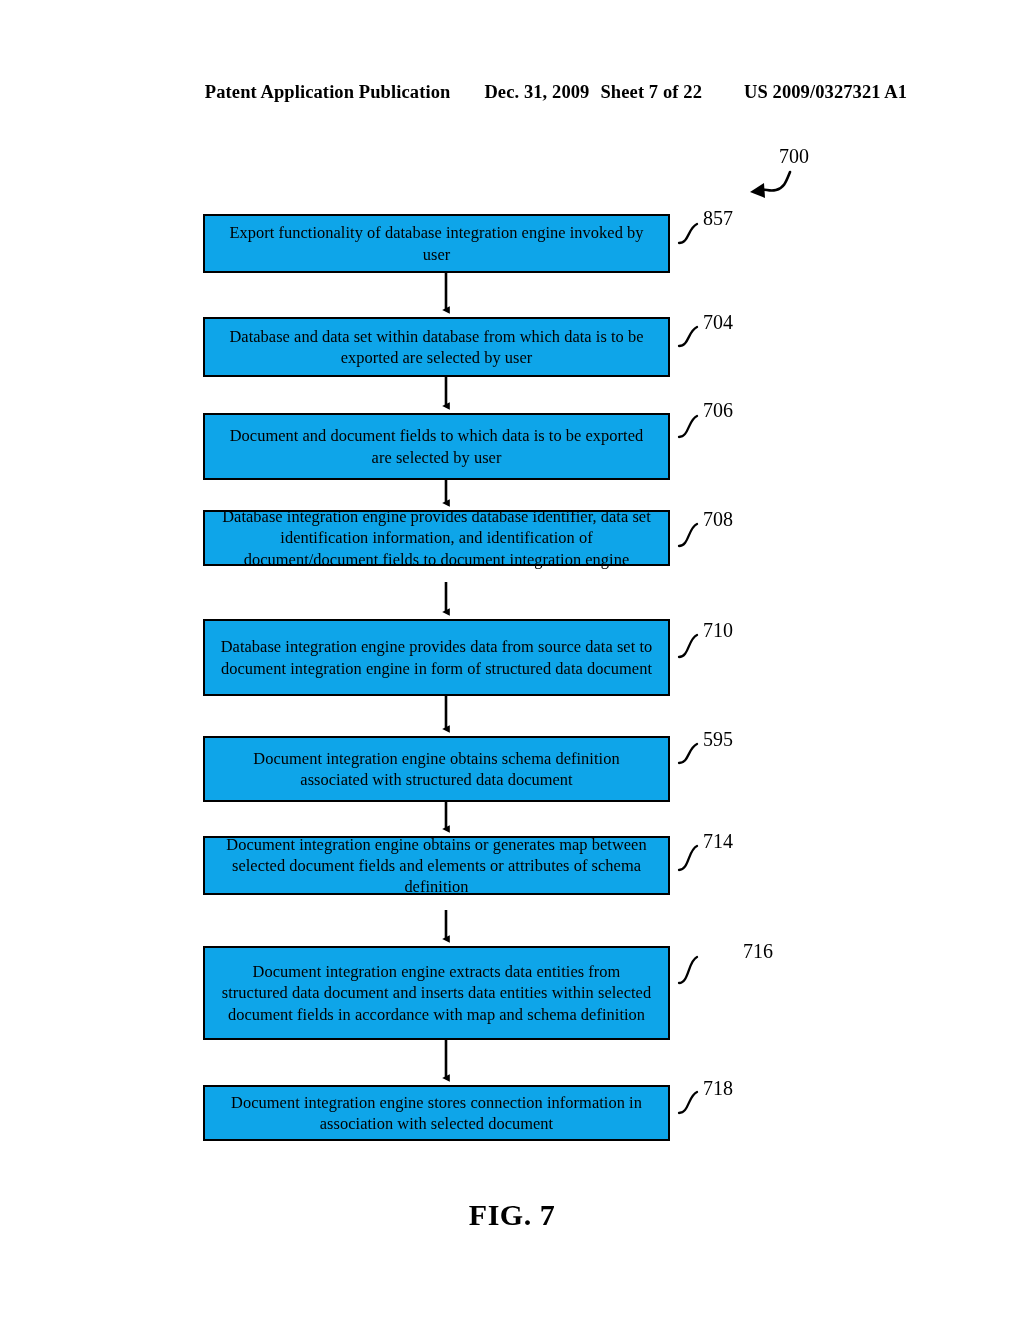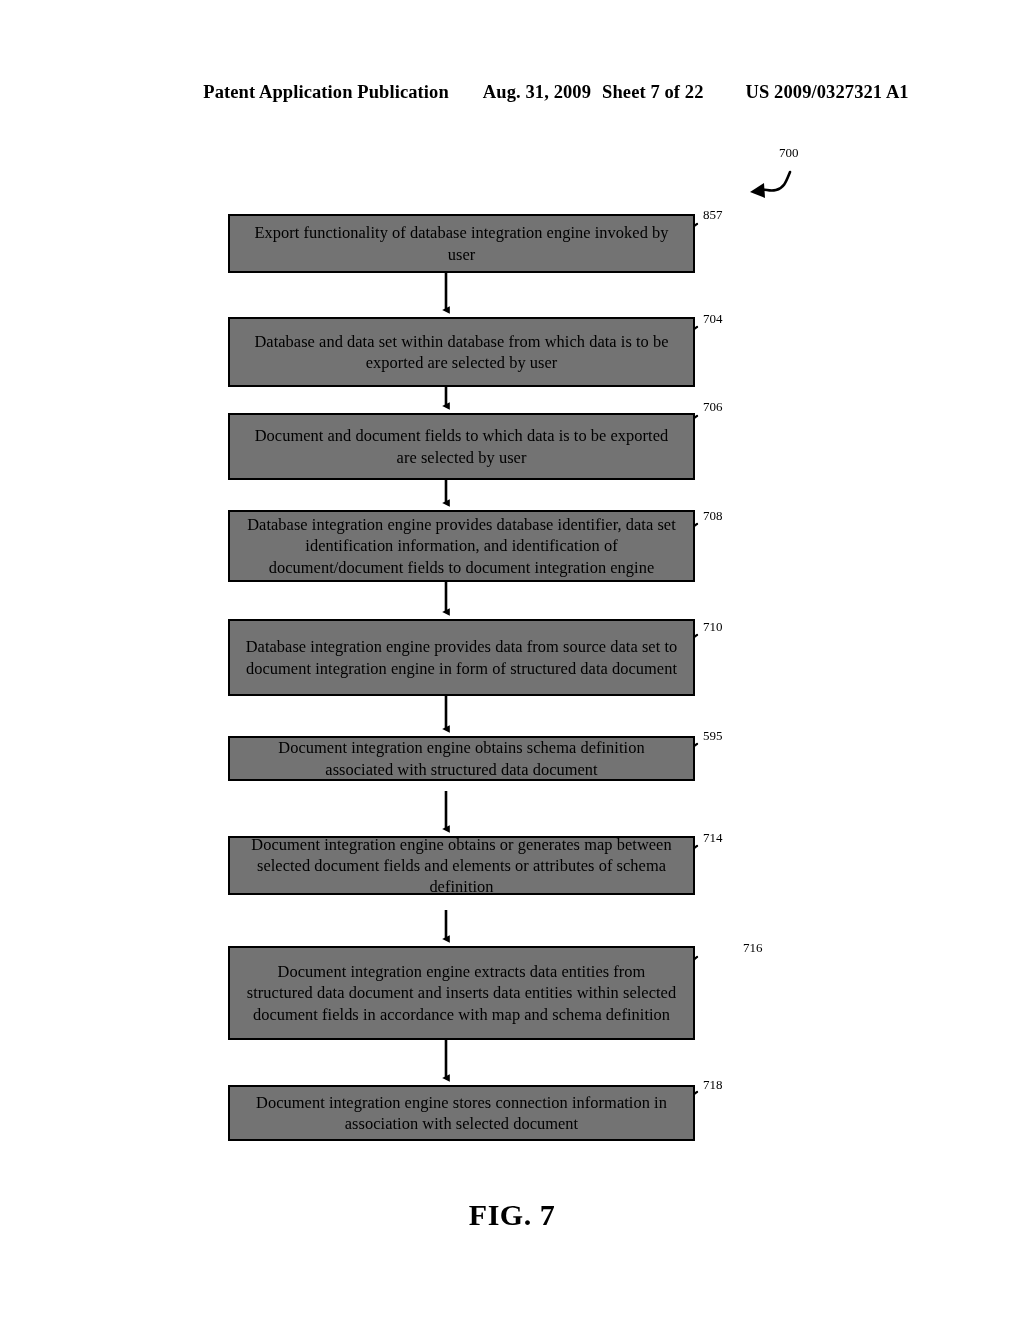--- a/index.html
+++ b/index.html
@@ -50,52 +50,52 @@
     left: 0;
     top: 0;
     width: 1024px;
     height: 1320px;
     pointer-events: none;
   }
 
   
   .node {
     position: absolute;
-    left: 228px;
+    left: 203px;
     width: 467px;
     box-sizing: border-box;
     border: 2.4px solid #000000;
-    background: #737373;
+    background: #0ea5e9;
     display: flex;
     align-items: center;
     justify-content: center;
     text-align: center;
     padding: 0 14px;
   }
   .node-text {
     font-size: 16.4px;
     line-height: 1.30;
     letter-spacing: 0.05px;
   }
 
   
   #node-702 { top: 214px; height: 59px; }
-  #node-704 { top: 317px; height: 70px; }
+  #node-704 { top: 317px; height: 60px; }
   #node-706 { top: 413px; height: 67px; }
-  #node-708 { top: 510px; height: 72px; }
+  #node-708 { top: 510px; height: 56px; }
   #node-710 { top: 619px; height: 77px; }
-  #node-712 { top: 736px; height: 45px; }
+  #node-712 { top: 736px; height: 66px; }
   #node-714 { top: 836px; height: 59px; }
   #node-716 { top: 946px; height: 94px; }
   #node-718 { top: 1085px; height: 56px; }
 
   
   .ref-num {
     position: absolute;
-    font-size: 13px;
+    font-size: 20px;
     line-height: 1;
     white-space: nowrap;
   }
   #ref-700 { left: 779px; top: 146px; }
   #ref-702 { left: 703px; top: 208px; }
   #ref-704 { left: 703px; top: 312px; }
   #ref-706 { left: 703px; top: 400px; }
   #ref-708 { left: 703px; top: 509px; }
   #ref-710 { left: 703px; top: 620px; }
   #ref-712 { left: 703px; top: 729px; }
@@ -113,21 +113,21 @@
     font-weight: bold;
     font-size: 30px;
     letter-spacing: 0.5px;
   }
 </style>
 </head>
 <body>
 
 <div id="page-header">
   <span class="hdr-pub">Patent Application Publication</span>
-  <span class="hdr-date">Aug. 31, 2009</span>
+  <span class="hdr-date">Dec. 31, 2009</span>
   <span class="hdr-sheet">Sheet 7 of 22</span>
   <span class="hdr-num">US 2009/0327321 A1</span>
 </div>
 
 <div id="flowchart">
 
   <svg id="flow-svg" viewBox="0 0 1024 1320" xmlns="http://www.w3.org/2000/svg">
     <defs>
       <marker id="arrowhead" markerWidth="9" markerHeight="9" refX="4.2" refY="4.4" orient="auto" markerUnits="userSpaceOnUse">
         <path d="M 0.4 0.6 L 8.0 0.6 L 4.2 8.2 Z" fill="#000000"></path>

